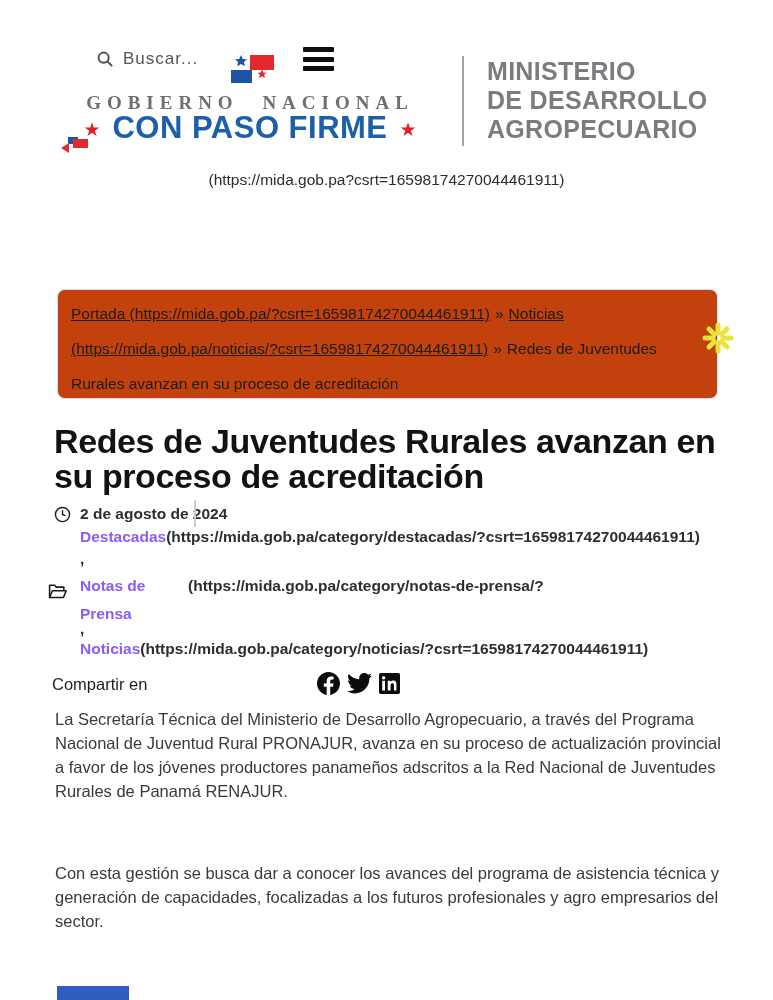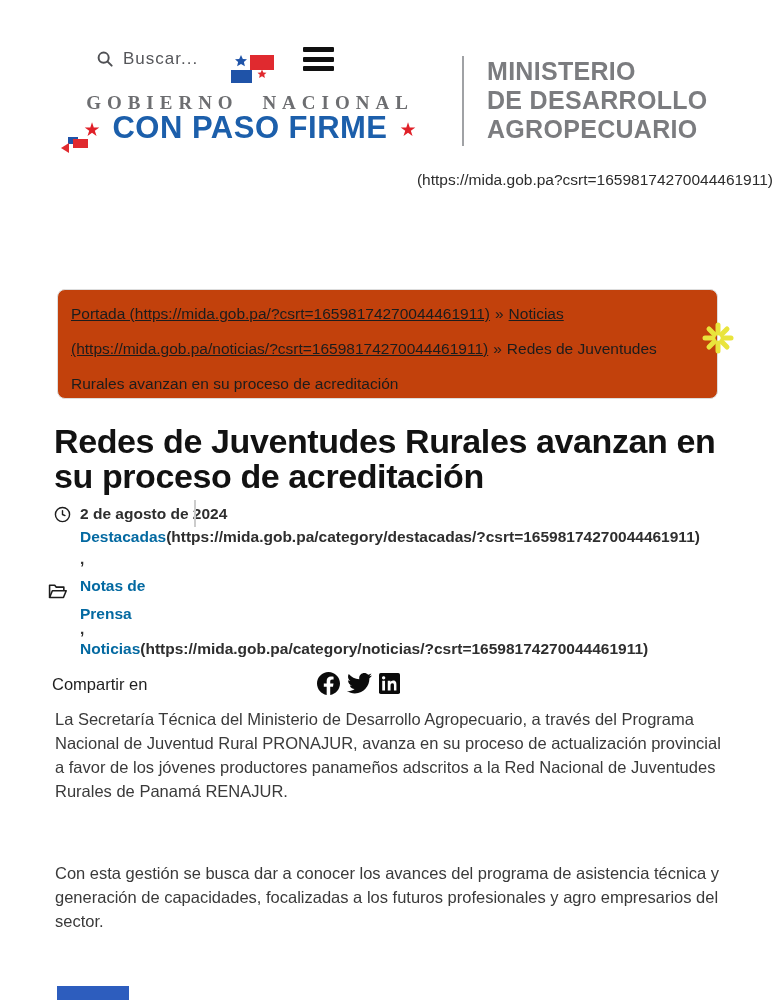--- a/index.html
+++ b/index.html
@@ -13,39 +13,39 @@
   .burger { position:absolute; left:303px; top:47px; width:31px; cursor:pointer; }
   .burger div { height:5px; background:#101010; border-radius:1px; margin-bottom:4.5px; }
   .logo-line1 { position:absolute; left:60px; top:92px; width:380px; text-align:center;
                 font-size:19px; font-weight:bold; letter-spacing:6px; word-spacing:13px; color:#6d6e71;font-family:Liberation Serif, serif; }
   .logo-line2 { position:absolute; left:60px; top:110px; width:380px; display:flex; justify-content:center; align-items:center; gap:12px; }
   .logo-star { color:#e02028; font-size:19px; padding-top:3px; }
   .logo-main { color:#1c5fab; font-size:31px; font-weight:bold; letter-spacing:0.5px; }
   .mini-flag { position:absolute; left:61px; top:136px; }
   .v-divider { position:absolute; left:462px; top:56px; width:2px; height:90px; background:#a0a2a5; }
   .ministry { position:absolute; left:487px; top:57px; font-size:25px; font-weight:bold; color:#7b7c7f; line-height:29px; letter-spacing:0.3px; }
-  .home-url { position:absolute; left:0; top:171px; width:773px; text-align:right; font-size:15.5px; color:#2c2c2c; }
+  .home-url { position:absolute; left:0; top:171px; width:773px; text-align:center; font-size:15.5px; color:#2c2c2c; }
 
   
   .crumb-box { position:absolute; left:57px; top:289px; width:661px; height:110px;
                border:1px solid #ddd; border-radius:8px; background:#c2410c;
                padding:6px 13px; font-size:15.5px; line-height:35px; color:#1c1c1c; font-weight:500; }
   .crumb-link { text-decoration:underline; cursor:pointer; }
   .crumb-sep { margin:0 5px; }
   .asterisk { position:absolute; left:701px; top:321px; }
 
   
   .title { position:absolute; left:54px; top:424px; width:680px; font-size:34px; font-weight:bold;
            color:#121212; line-height:35px; letter-spacing:-0.4px; }
   .clock { position:absolute; left:54px; top:506px; }
   .date { position:absolute; left:80px; top:505px; font-size:15.5px; font-weight:bold; color:#2e2e2e;text-align:center; }
   .meta-divider { position:absolute; left:194px; top:500px; width:1.5px; height:27px; background:#ccc; }
 
   .cat { font-size:15.5px; font-weight:bold; }
-  .cat .name { color:#0369a1; cursor:pointer; }
+  .cat .name { color:#8b5cf6; cursor:pointer; }
   .cat .url { color:#2e2e2e; }
   .cat-line-1 { position:absolute; left:80px; top:528px; }
   .comma-1 { position:absolute; left:80px; top:550px; font-size:15.5px; font-weight:bold; color:#2e2e2e; }
   .folder { position:absolute; left:48px; top:583px; }
   .cat-notas { position:absolute; left:80px; top:572px; display:flex; line-height:28px; }
   .cat-notas .name { width:108px; }
   .comma-2 { position:absolute; left:80px; top:620px; font-size:15.5px; font-weight:bold; color:#2e2e2e; }
   .cat-line-3 { position:absolute; left:80px; top:640px; }
 
   .share-label { position:absolute; left:52px; top:675px; font-size:16.5px; color:#1f1f1f; }
@@ -148,20 +148,21 @@
 
 <span class="folder">
   <svg width="19" height="17" viewBox="0 0 24 21" fill="none" stroke="#1d1d1d" stroke-width="2" stroke-linejoin="round">
     <path d="M2 18 V2.5 h6.5 l2 2.5 H20 v3.5"></path>
     <path d="M2 18 l3.5 -8.5 H23 L19.5 18 Z"></path>
   </svg>
 </span>
 <div class="cat cat-notas">
   <span class="name">Notas de Prensa</span>
   <span class="url">
+    <div>(https://mida.gob.pa/category/notas-de-prensa/?</div>
   </span>
 </div>
 <div class="comma-2">,</div>
 
 <div class="cat cat-line-3">
   <span class="name">Noticias</span><span class="url">(https://mida.gob.pa/category/noticias/?csrt=16598174270044461911)</span>
 </div>
 
 <div class="share-label">Compartir en</div>
 <div class="share-icons">

